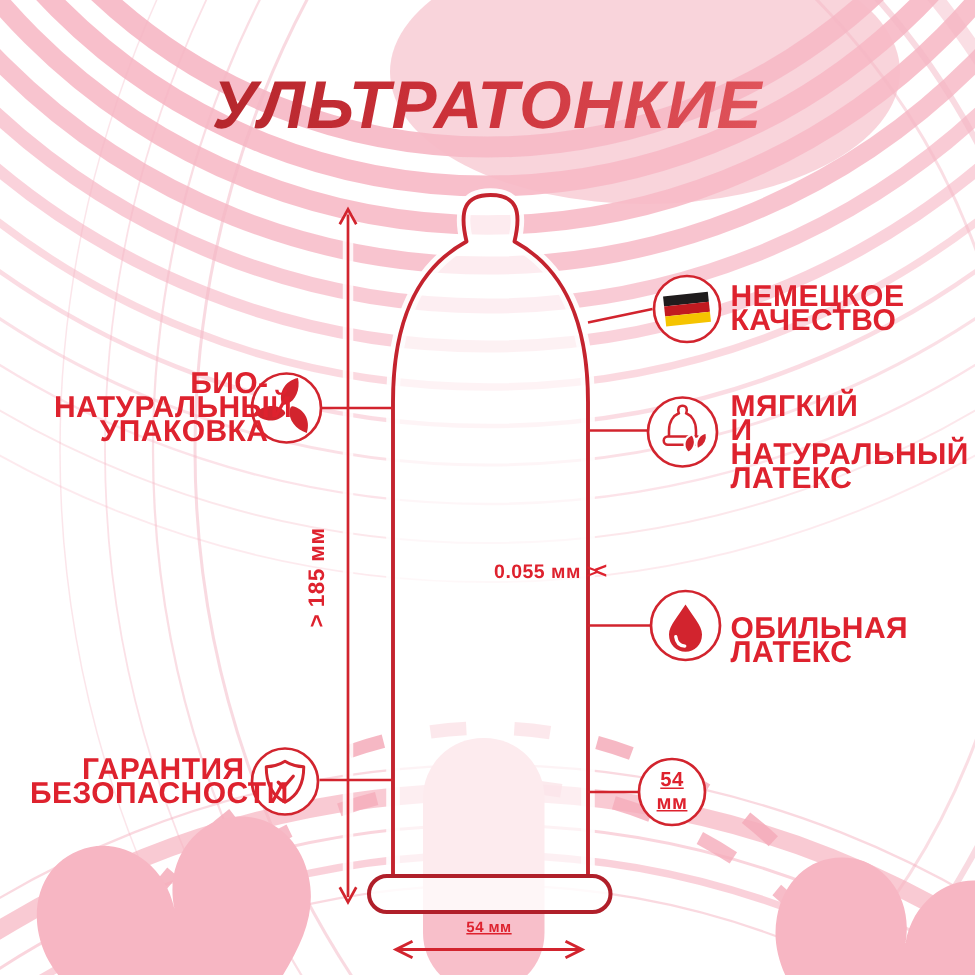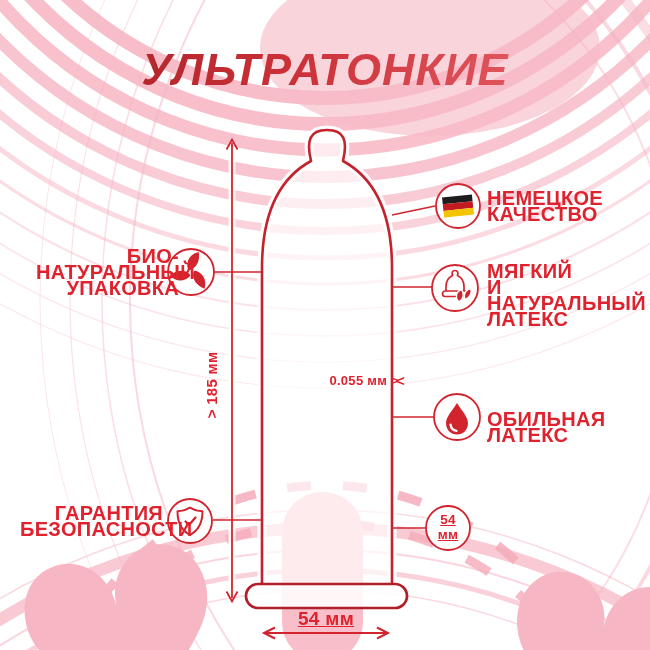--- a/index.html
+++ b/index.html
@@ -9,21 +9,21 @@
   .txt{position:absolute;z-index:5;color:#de222e;font-weight:700;font-size:20px;
        line-height:16px;letter-spacing:.3px;}
   .title{position:absolute;z-index:5;left:0;right:0;top:14px;text-align:center;
          font-size:45px;font-weight:800;letter-spacing:1px;
          background:linear-gradient(90deg,#a82227 8%,#cb3038 45%,#ea666d 95%);
          -webkit-background-clip:text;background-clip:text;color:transparent;font-style:italic;}
   .r{text-align:right;}
   .c{text-align:center;}
   .len{width:120px;height:18px;transform:rotate(-90deg);font-size:15px;}
   .badge{font-size:13.5px;line-height:14.5px;text-decoration:underline;}
-  .mm54{font-size:19px;text-decoration:underline;}
+  .mm54{font-size:10px;text-decoration:underline;}
 </style>
 </head>
 <body>
 
 <div class="stage">
 
 <svg width="650" height="650" viewBox="0 0 650 650" xmlns="http://www.w3.org/2000/svg">
 
   <g>
     <ellipse cx="430" cy="48" rx="170" ry="88" fill="#f8ccd5" opacity="0.85"></ellipse>

